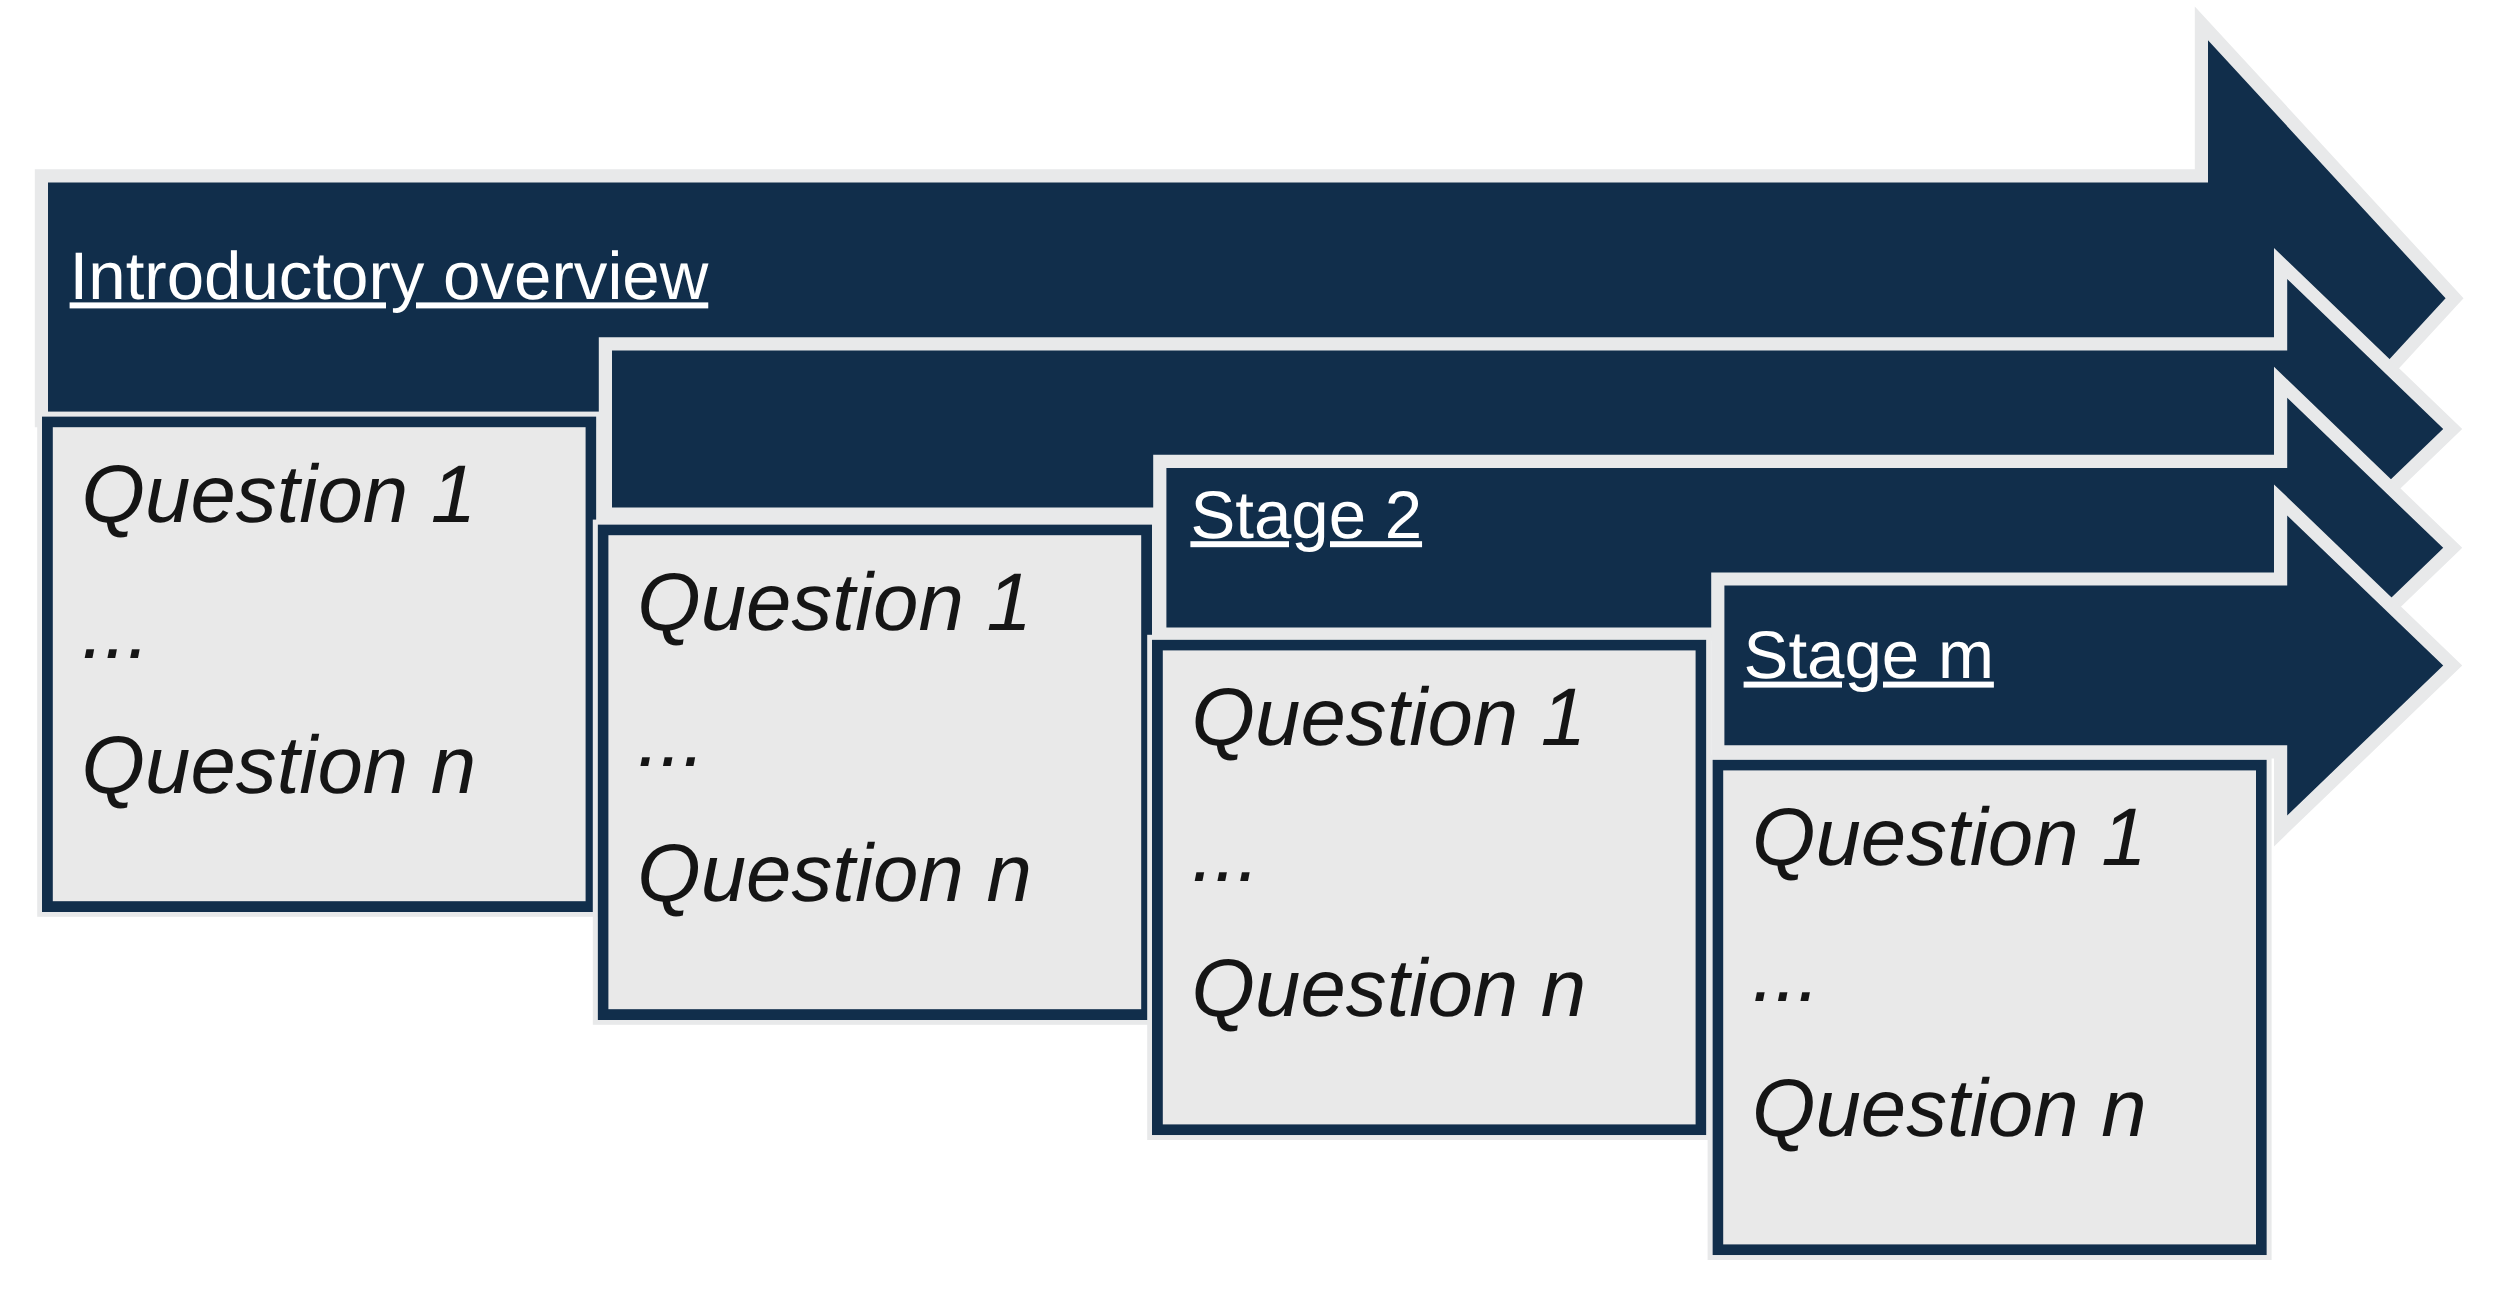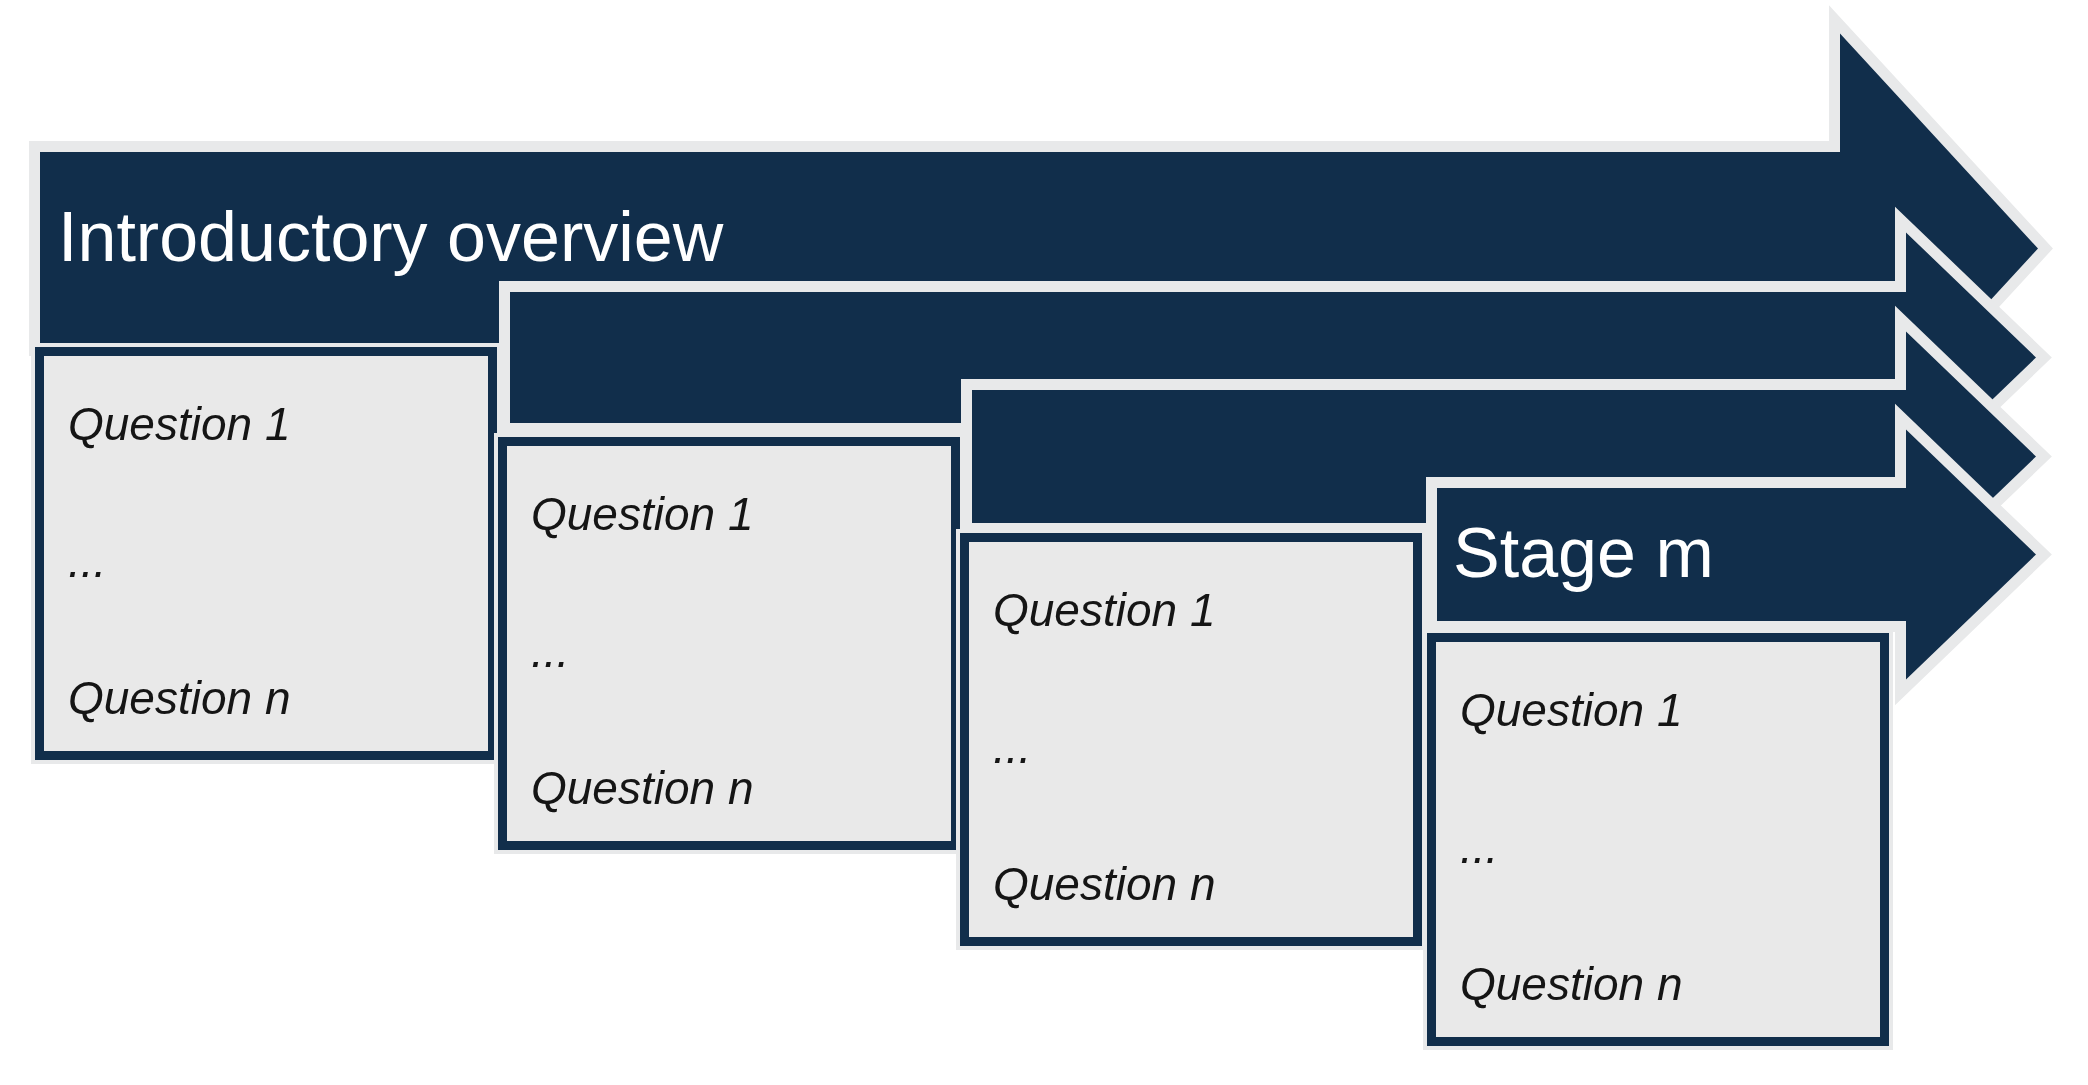--- a/index.html
+++ b/index.html
@@ -23,38 +23,39 @@
   .arrow-shape {
     fill: var(--arrow-color, #112e4b);
     stroke: var(--outline-color, #e8e9ea);
     stroke-width: 22px;
     stroke-linejoin: miter;
     paint-order: stroke fill;
   }
   .stage-label {
     position: absolute;
     color: var(--header-text-color, #ffffff);
-    font-size: 70px;
+    font-size: 56px;
     line-height: 1;
     white-space: nowrap;
     letter-spacing: 0;
+    text-decoration: underline;
   }
   .qbox {
     position: absolute;
     box-sizing: border-box;
     width: 462px;
     height: 413px;
     background: var(--box-fill-color, #e9e9e9);
     border: 9px solid var(--arrow-color, #112e4b);
     outline: 4px solid var(--outline-color, #e8e9ea);
   }
   .qline {
     margin: 0;
-    padding: 12px 24px;
-    font-size: 46px;
+    padding: 0 24px;
+    font-size: 68px;
     font-style: italic;
     line-height: 113px;
     color: var(--question-text-color, #151515);
     white-space: nowrap;
   }
 </style>
 </head>
 <body>
 
 <div class="canvas">
@@ -64,20 +65,21 @@
     <polygon class="arrow-shape" points="40,152 1840,152 1840,33.5 2038,248.5 1840,463.5 1840,345 40,345"></polygon>
 
     <polygon class="arrow-shape" points="510,292 1906,292 1906,232.5 2036,357.5 1906,482.5 1906,423 510,423"></polygon>
 
     <polygon class="arrow-shape" points="972,390 1906,390 1906,331.5 2036,456.5 1906,581.5 1906,523 972,523"></polygon>
 
     <polygon class="arrow-shape" points="1437,488 1906,488 1906,429.5 2036,554.5 1906,679.5 1906,621 1437,621"></polygon>
   </svg>
 
   <div class="stage-label" style="left:58px;  top:202px;">Introductory overview</div>
+  <div class="stage-label" style="left:992px; top:401px;">Stage 2</div>
   <div class="stage-label" style="left:1453px;top:518px;">Stage m</div>
 
   <div class="qbox" style="left:35px; top:347px;">
     <p class="qline">Question 1</p>
     <p class="qline">...</p>
     <p class="qline">Question n</p>
   </div>
 
   <div class="qbox" style="left:498px; top:437px;">
     <p class="qline">Question 1</p>

